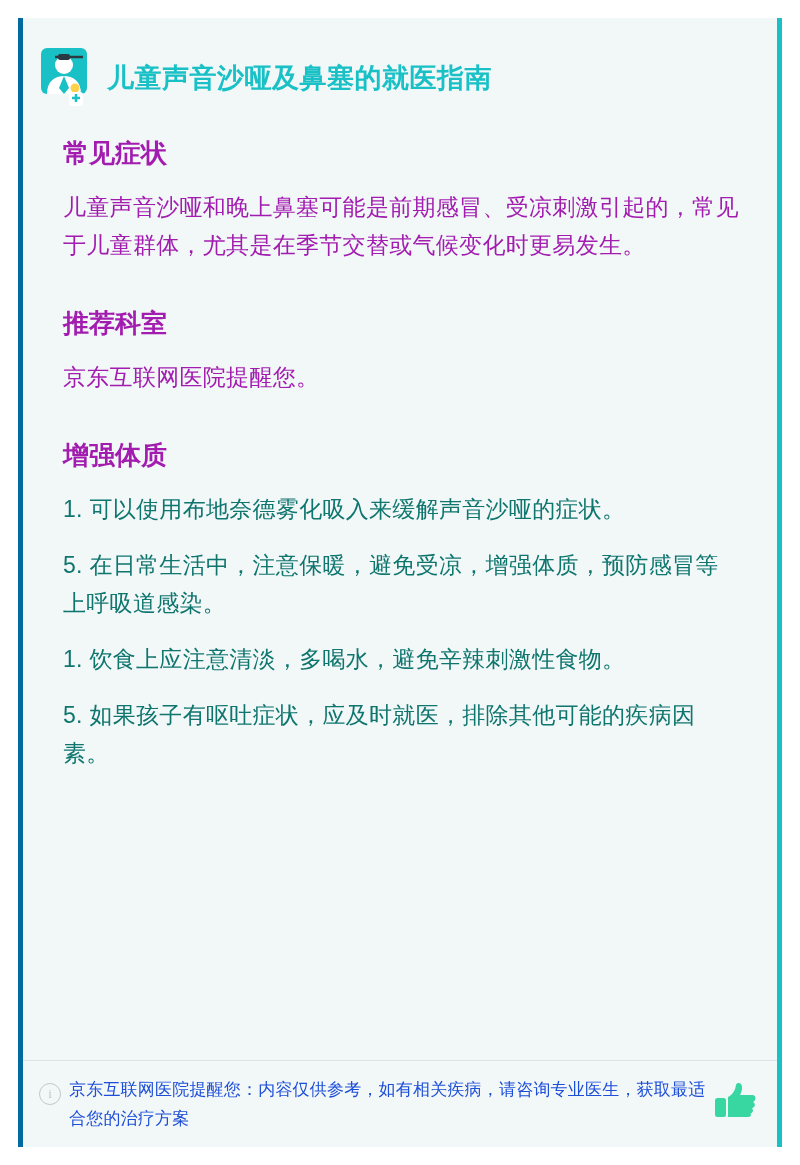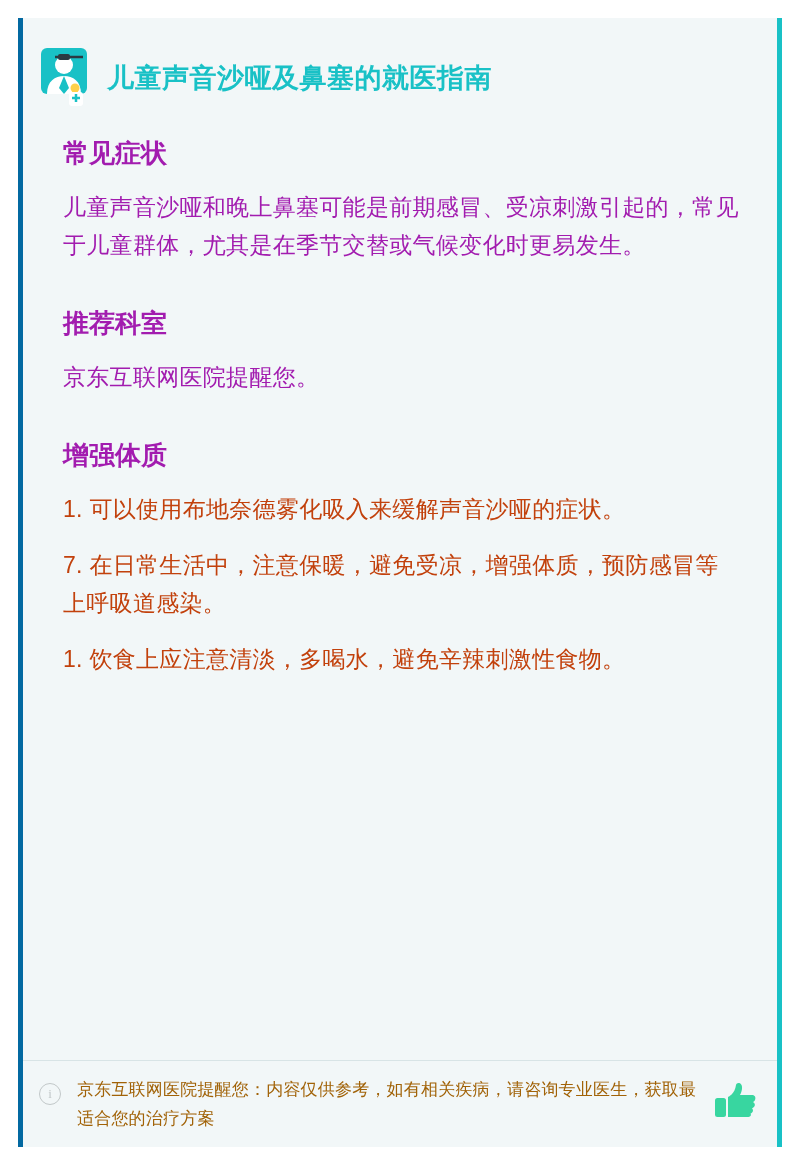--- a/index.html
+++ b/index.html
@@ -60,21 +60,21 @@
   }
   p.para {
     font-size: 23px;
     color: #a21caf;
     line-height: 38px;
     margin: 0 0 14px 0;
     letter-spacing: 0.3px;
   }
   .list p {
     font-size: 23px;
-    color: #c2410c;
+    color: #0f766e;
     line-height: 38px;
     margin: 0 0 18px 0;
     letter-spacing: 0.3px;
   }
   .footer {
     position: absolute;
     left: 0;
     bottom: 0;
     width: 100%;
     box-sizing: border-box;
@@ -93,22 +93,22 @@
     line-height: 19px;
     text-align: center;
     flex: 0 0 20px;
     margin-top: 8px;
     font-family: "Liberation Serif", serif;
   }
   .footer-text {
     flex: 1 1 auto;
     font-size: 17px;
     line-height: 29px;
-    color: #a16207;
-    margin-left: 16px;
+    color: #1d4ed8;
+    margin-left: 8px;
     letter-spacing: 0.2px;
   }
   .thumb {
     flex: 0 0 46px;
     margin-left: 6px;
     margin-top: 6px;
     text-align: right;
   }
   .thumb svg { display: block; }
 </style>
@@ -138,22 +138,23 @@
 
     <h2 class="section">常见症状</h2>
     <p class="para">儿童声音沙哑和晚上鼻塞可能是前期感冒、受凉刺激引起的，常见于儿童群体，尤其是在季节交替或气候变化时更易发生。</p>
 
     <h2 class="section">推荐科室</h2>
     <p class="para">京东互联网医院提醒您。</p>
 
     <h2 class="section">增强体质</h2>
     <div class="list">
       <p>1. 可以使用布地奈德雾化吸入来缓解声音沙哑的症状。</p>
-      <p>7. 在日常生活中，注意保暖，避免受凉，增强体质，预防感冒等上呼吸道感染。</p>
+      <p>5. 在日常生活中，注意保暖，避免受凉，增强体质，预防感冒等上呼吸道感染。</p>
       <p>1. 饮食上应注意清淡，多喝水，避免辛辣刺激性食物。</p>
+      <p>5. 如果孩子有呕吐症状，应及时就医，排除其他可能的疾病因素。</p>
     </div>
 
   </div>
 
   <div class="footer">
     <div class="info-icon">i</div>
     <div class="footer-text">京东互联网医院提醒您：内容仅供参考，如有相关疾病，请咨询专业医生，获取最适合您的治疗方案</div>
     <div class="thumb">
       <svg width="44" height="40" viewBox="0 0 44 40">
         <rect x="2" y="17" width="11" height="19" rx="2.5" fill="#38d6a0"></rect>

